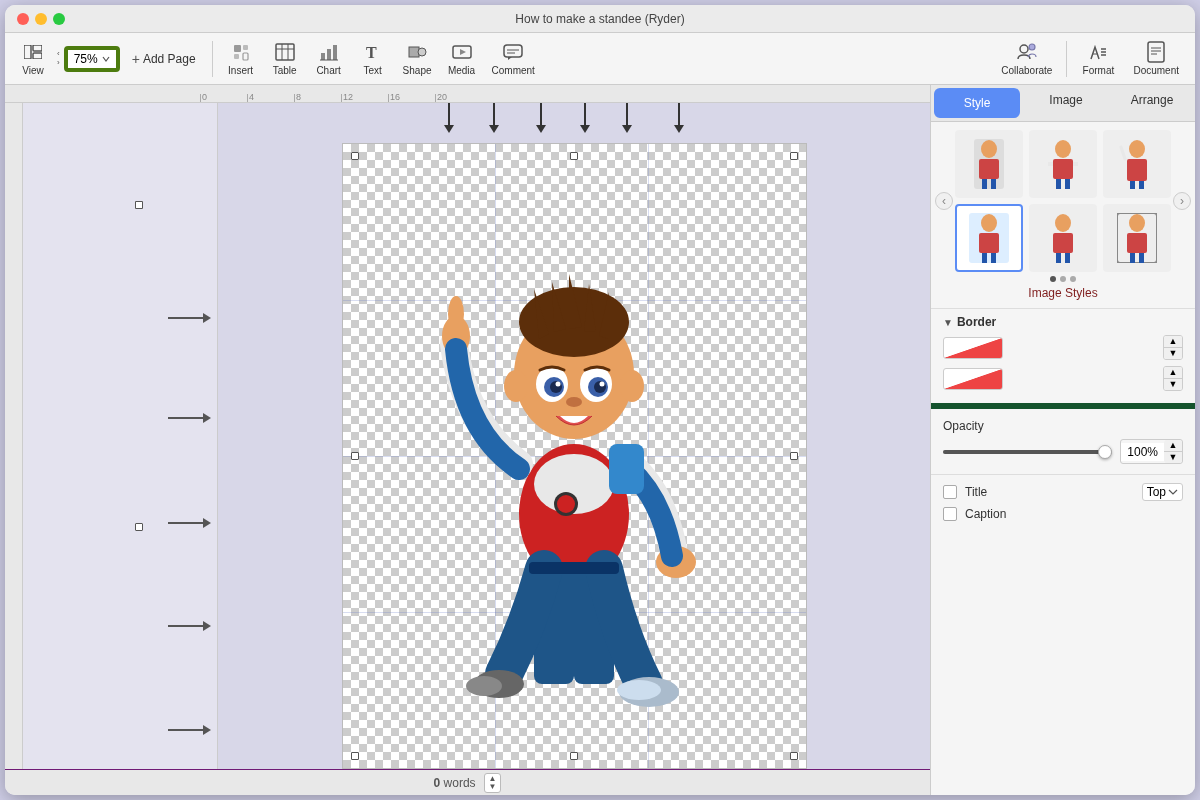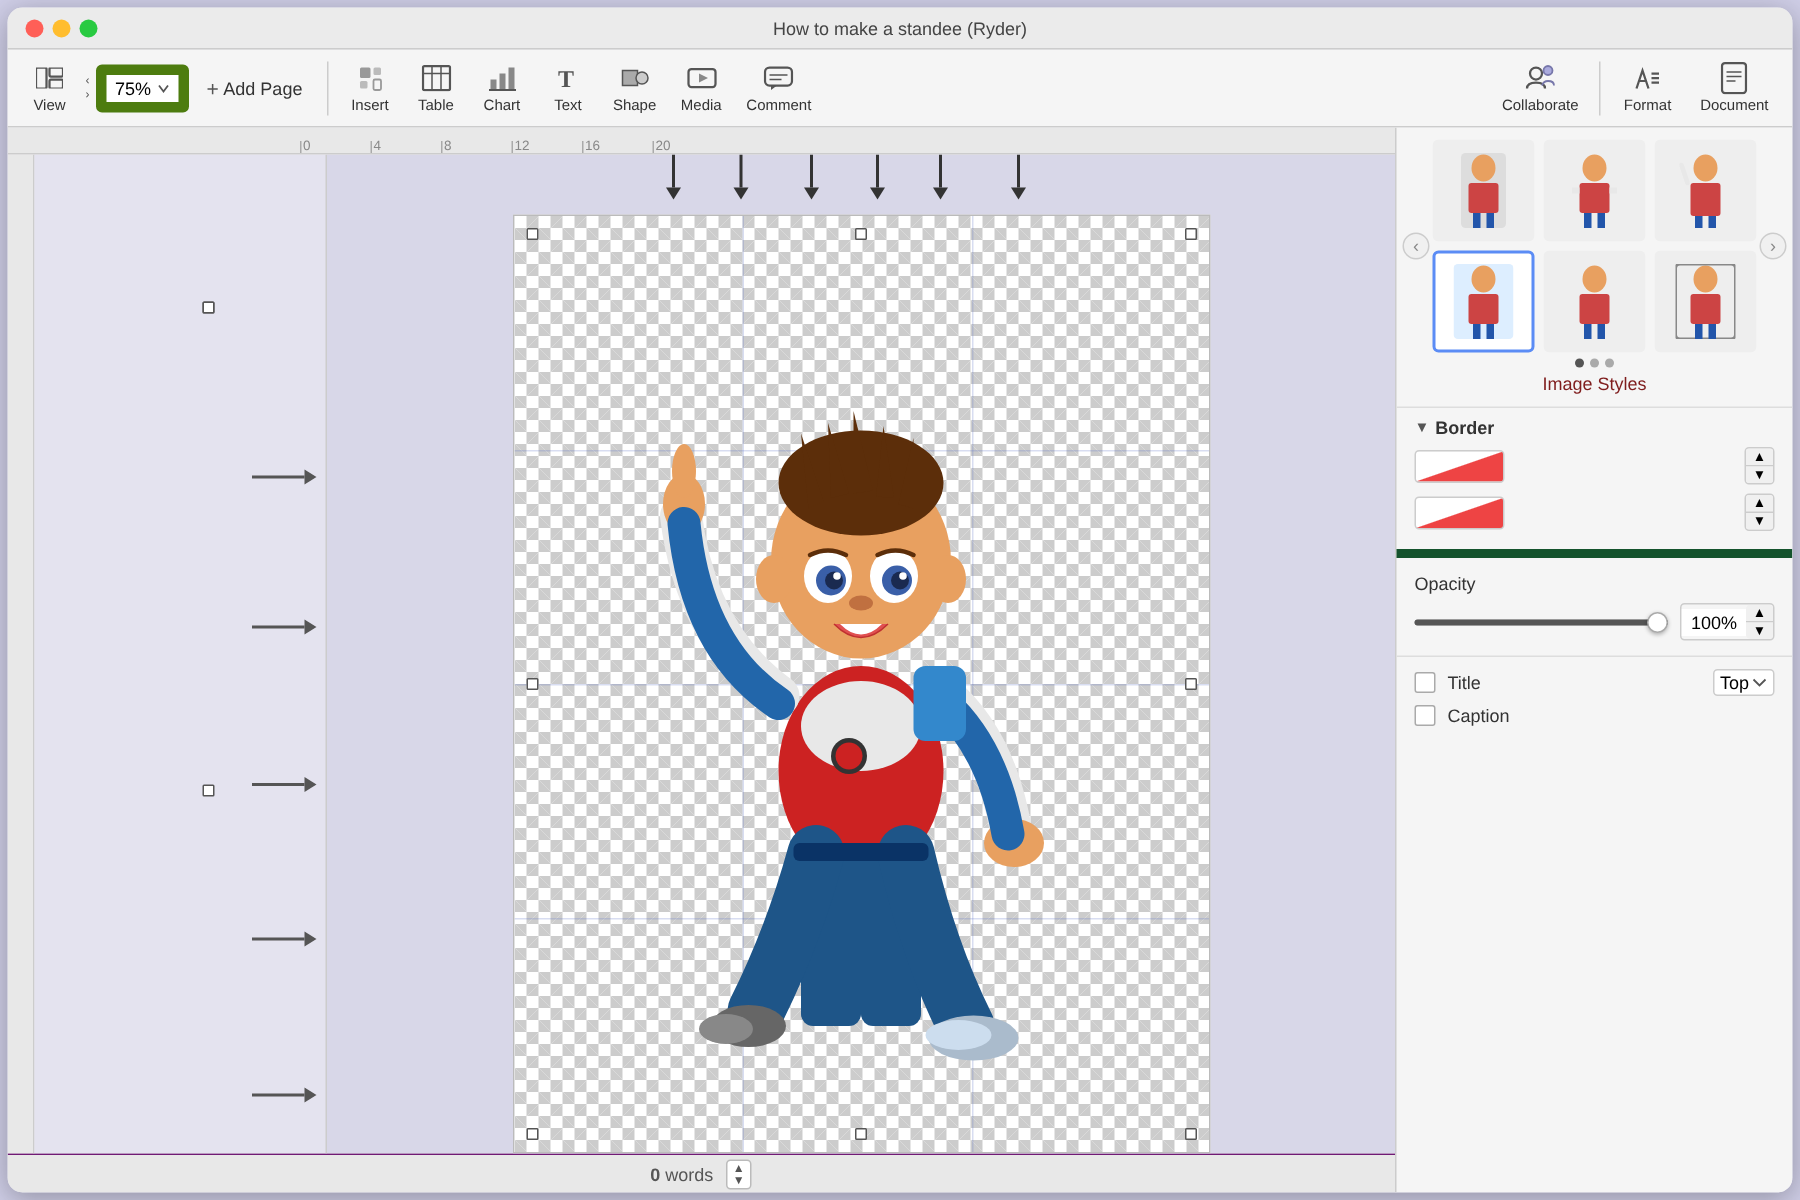--- a/index.html
+++ b/index.html
@@ -110,21 +110,21 @@
     .nav-arrow {
       font-size: 8px;
       color: #555;
       line-height: 1;
       cursor: pointer;
     }
     .zoom-display {
       display: flex;
       align-items: center;
       background: white;
-      border: 7px solid #4d7c0f;
+      border: 4px solid #4d7c0f;
       border-radius: 4px;
       padding: 2px 6px;
       font-size: 12px;
       gap: 4px;
       cursor: pointer;
     }
     .add-page-btn {
       display: flex;
       align-items: center;
       gap: 3px;
@@ -936,20 +936,25 @@
         </span>
         <div style="border: 1px solid #bbb; border-radius:3px; padding:1px 4px; cursor:pointer; background:white;">
           <div style="font-size:8px;line-height:1;text-align:center;">▲</div>
           <div style="font-size:8px;line-height:1;text-align:center;">▼</div>
         </div>
       </div>
     </div>
 
     <div class="right-panel">
 
+      <div class="panel-tabs">
+        <div class="panel-tab active">Style</div>
+        <div class="panel-tab">Image</div>
+        <div class="panel-tab">Arrange</div>
+      </div>
 
       <div class="image-styles-section">
         <div style="position:relative;">
 
           <div style="position:absolute;left:-4px;top:50%;transform:translateY(-50%);z-index:2;cursor:pointer;background:#f0f0f0;border:1px solid #ccc;border-radius:50%;width:18px;height:18px;display:flex;align-items:center;justify-content:center;font-size:12px;color:#888;">‹</div>
 
           <div class="styles-grid" style="margin:0 16px;">
 
             <div class="style-thumb" style="background:#eee;">
               <svg width="40" height="50" viewBox="0 0 40 50">

